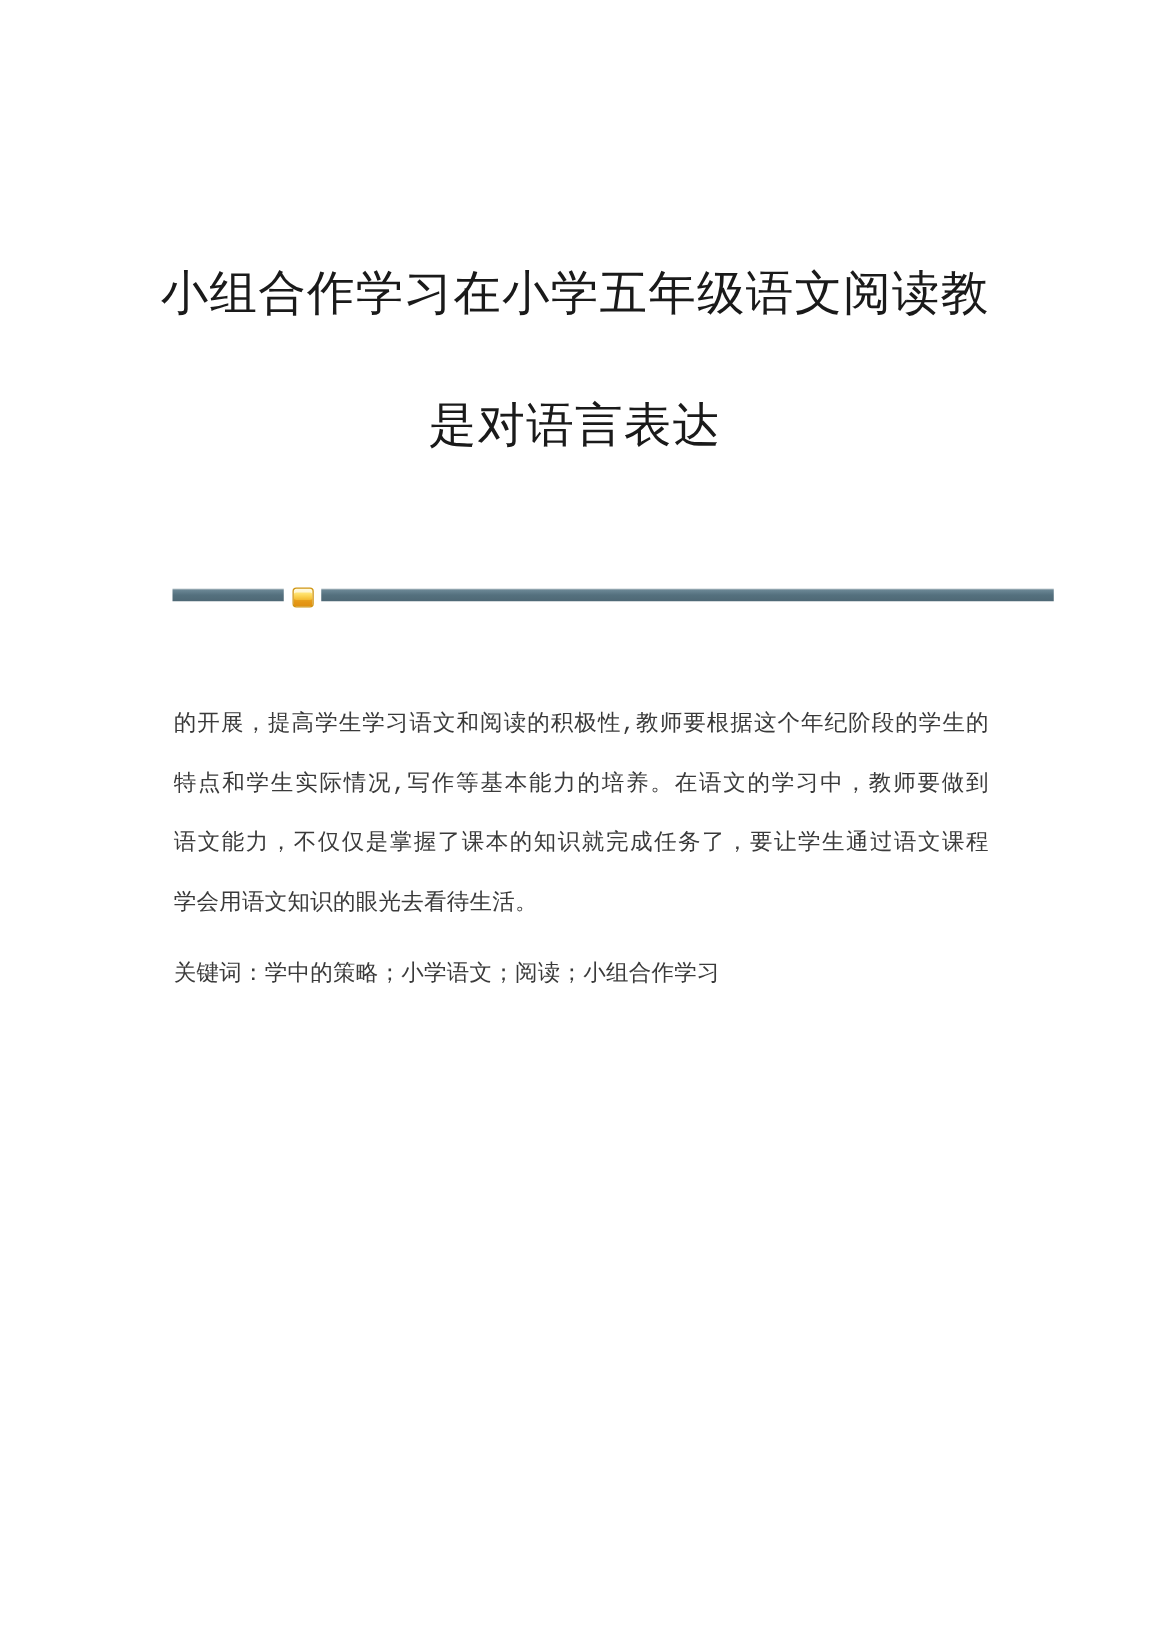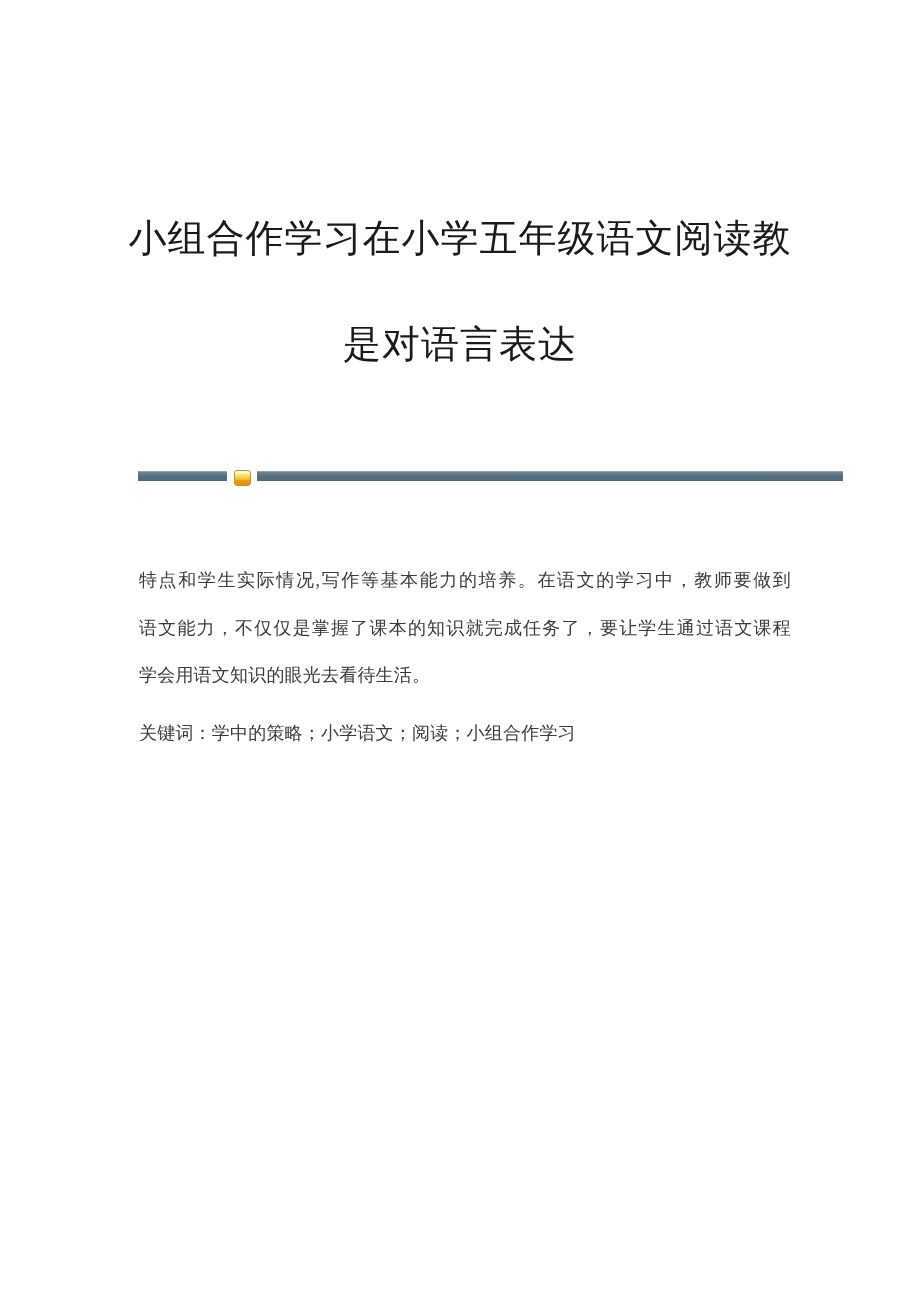--- a/index.html
+++ b/index.html
@@ -1,15 +1,15 @@
 <!DOCTYPE html>
 <html><head>
 <meta charset="utf-8">
 <style>
-  * { margin: 0; padding: 0; box-sizing: border-box; }
+  * { margin: 0; padding: 0; box-sizing: border-box; font-family: Liberation Mono, monospace; }
   html, body { background: #ffffff; }
   body { font-family: "Liberation Serif", serif; }
 
   .page {
     position: relative;
     width: 920px;
     height: 1302px;
     margin: 0 auto;
     background: #ffffff;
     overflow: hidden;
@@ -88,20 +88,21 @@
 
   <div class="divider">
     <div class="divider-icon-wrap">
       <div class="book-icon"></div>
     </div>
   </div>
 
   <div class="body-text">
 
     <div class="para">
+      <div class="line">的开展，提高学生学习语文和阅读的积极性,教师要根据这个年纪阶段的学生的</div>
       <div class="line">特点和学生实际情况,写作等基本能力的培养。在语文的学习中，教师要做到</div>
       <div class="line">语文能力，不仅仅是掌握了课本的知识就完成任务了，要让学生通过语文课程</div>
       <div class="line short">学会用语文知识的眼光去看待生活。</div>
     </div>
 
     <div class="para">
       <div class="line short">关键词：学中的策略；小学语文；阅读；小组合作学习</div>
     </div>
 
 

